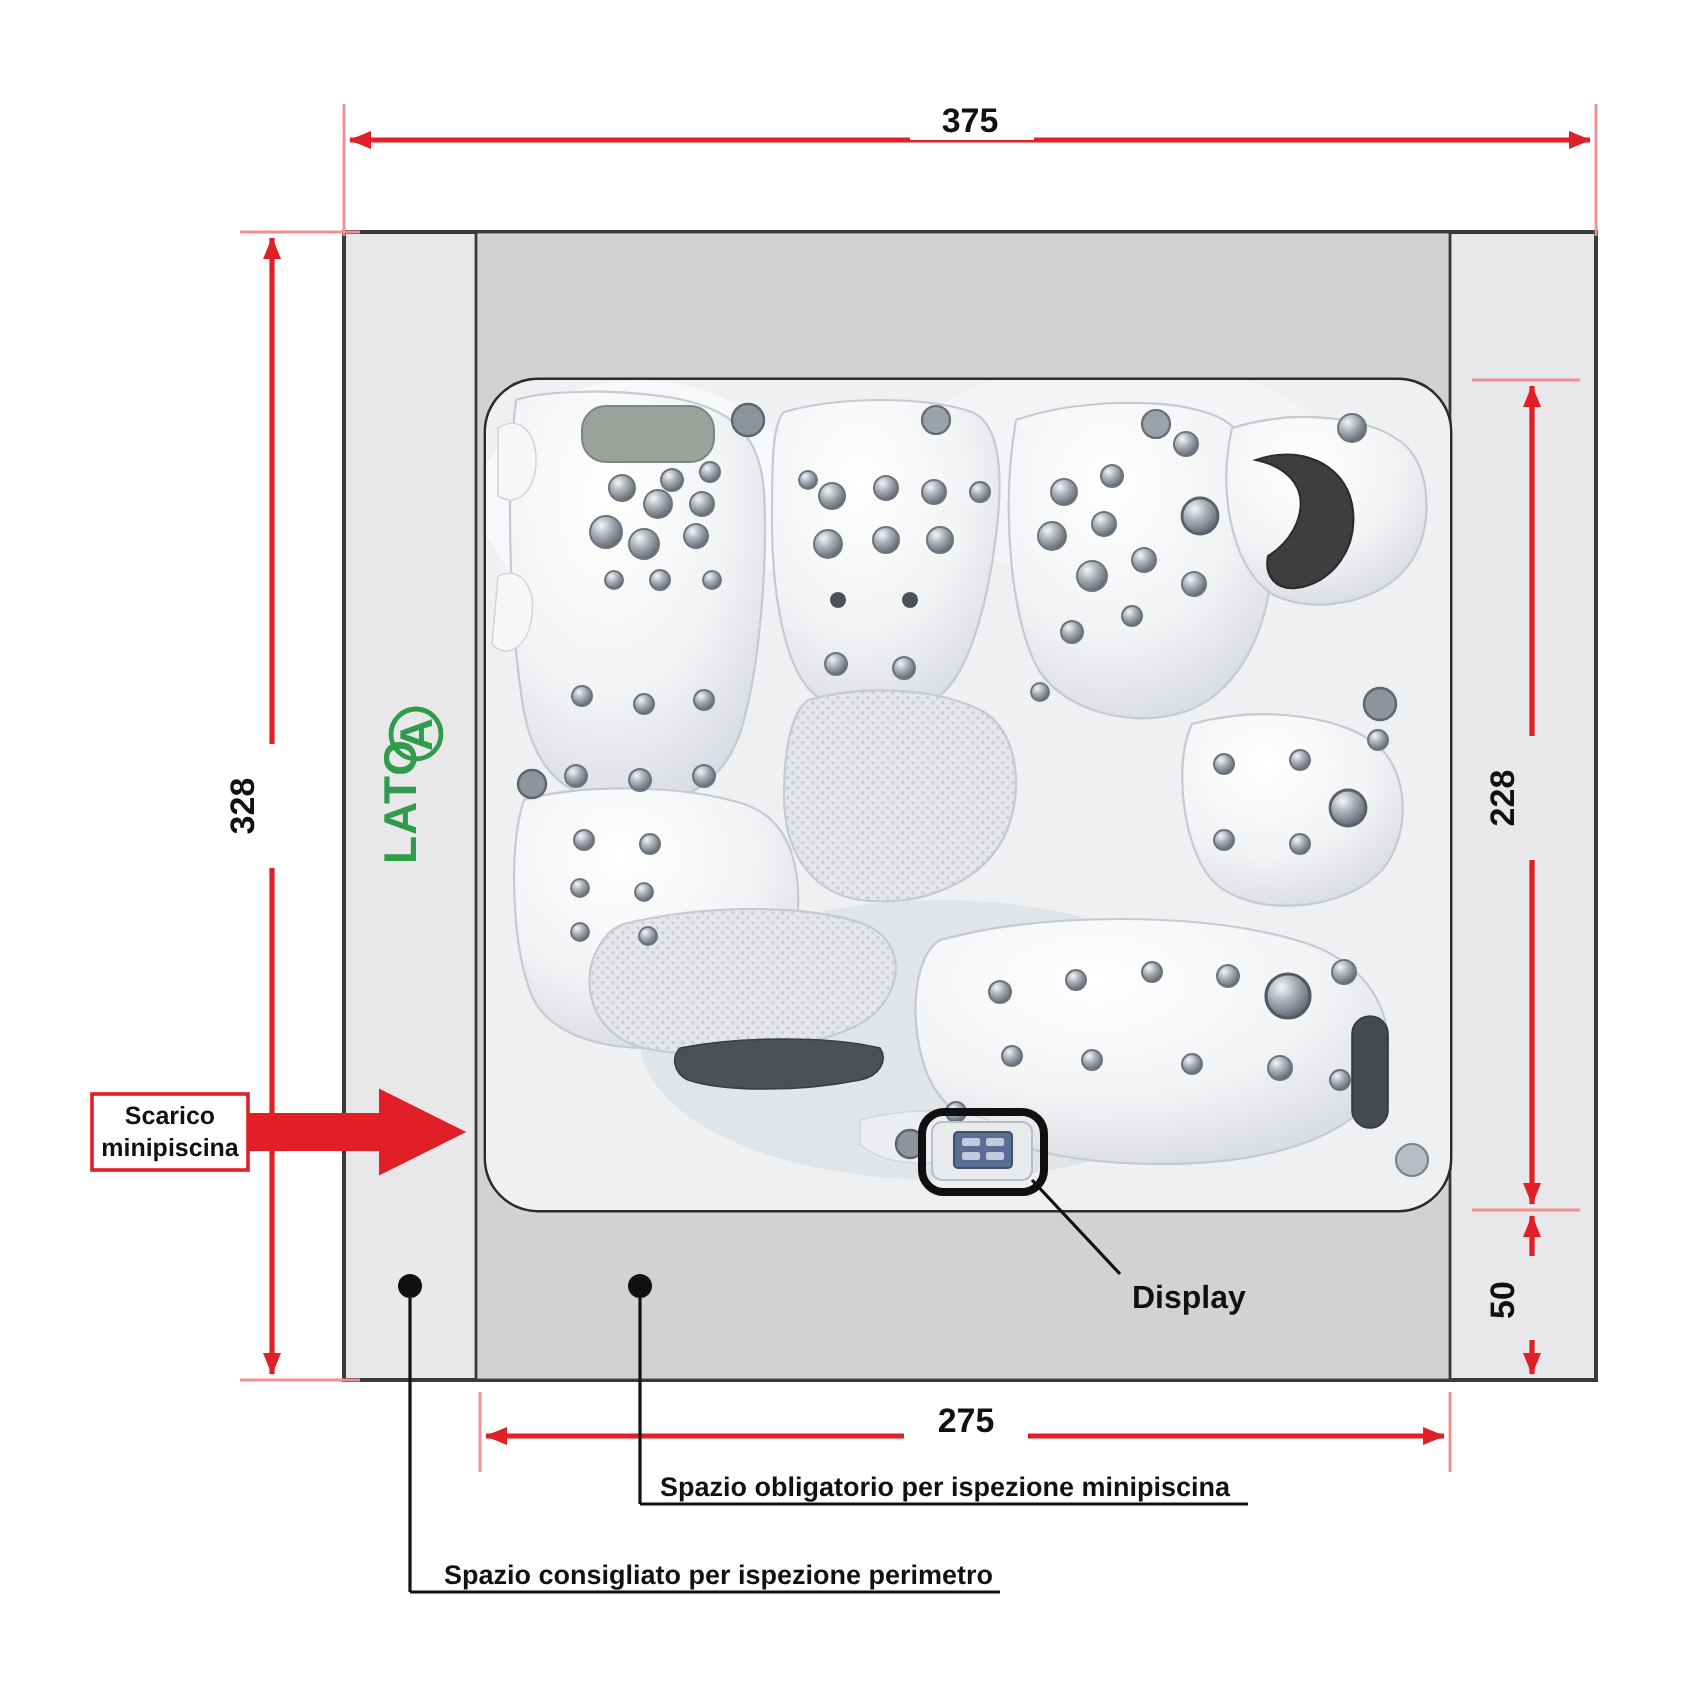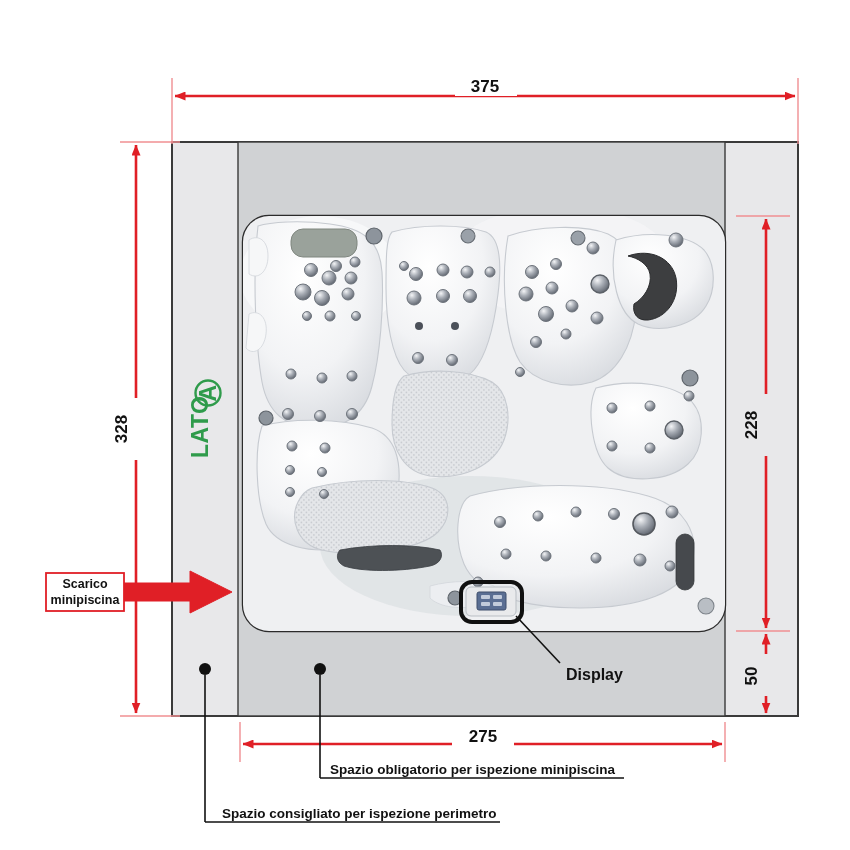--- a/index.html
+++ b/index.html
@@ -11,21 +11,20 @@
     width: 850px;
     height: 850px;
     font-family: "Liberation Sans", sans-serif;
     overflow: hidden;
   }
   #stage {
     position: relative;
     width: 850px;
     height: 604px;
     background: #ffffff;
-    margin-top: 26px;
   }
   svg.layer {
     position: absolute;
     left: 0;
     top: 0;
     width: 850px;
     height: 850px;
   }
   .dimtext {
     font-family: "Liberation Sans", sans-serif;

